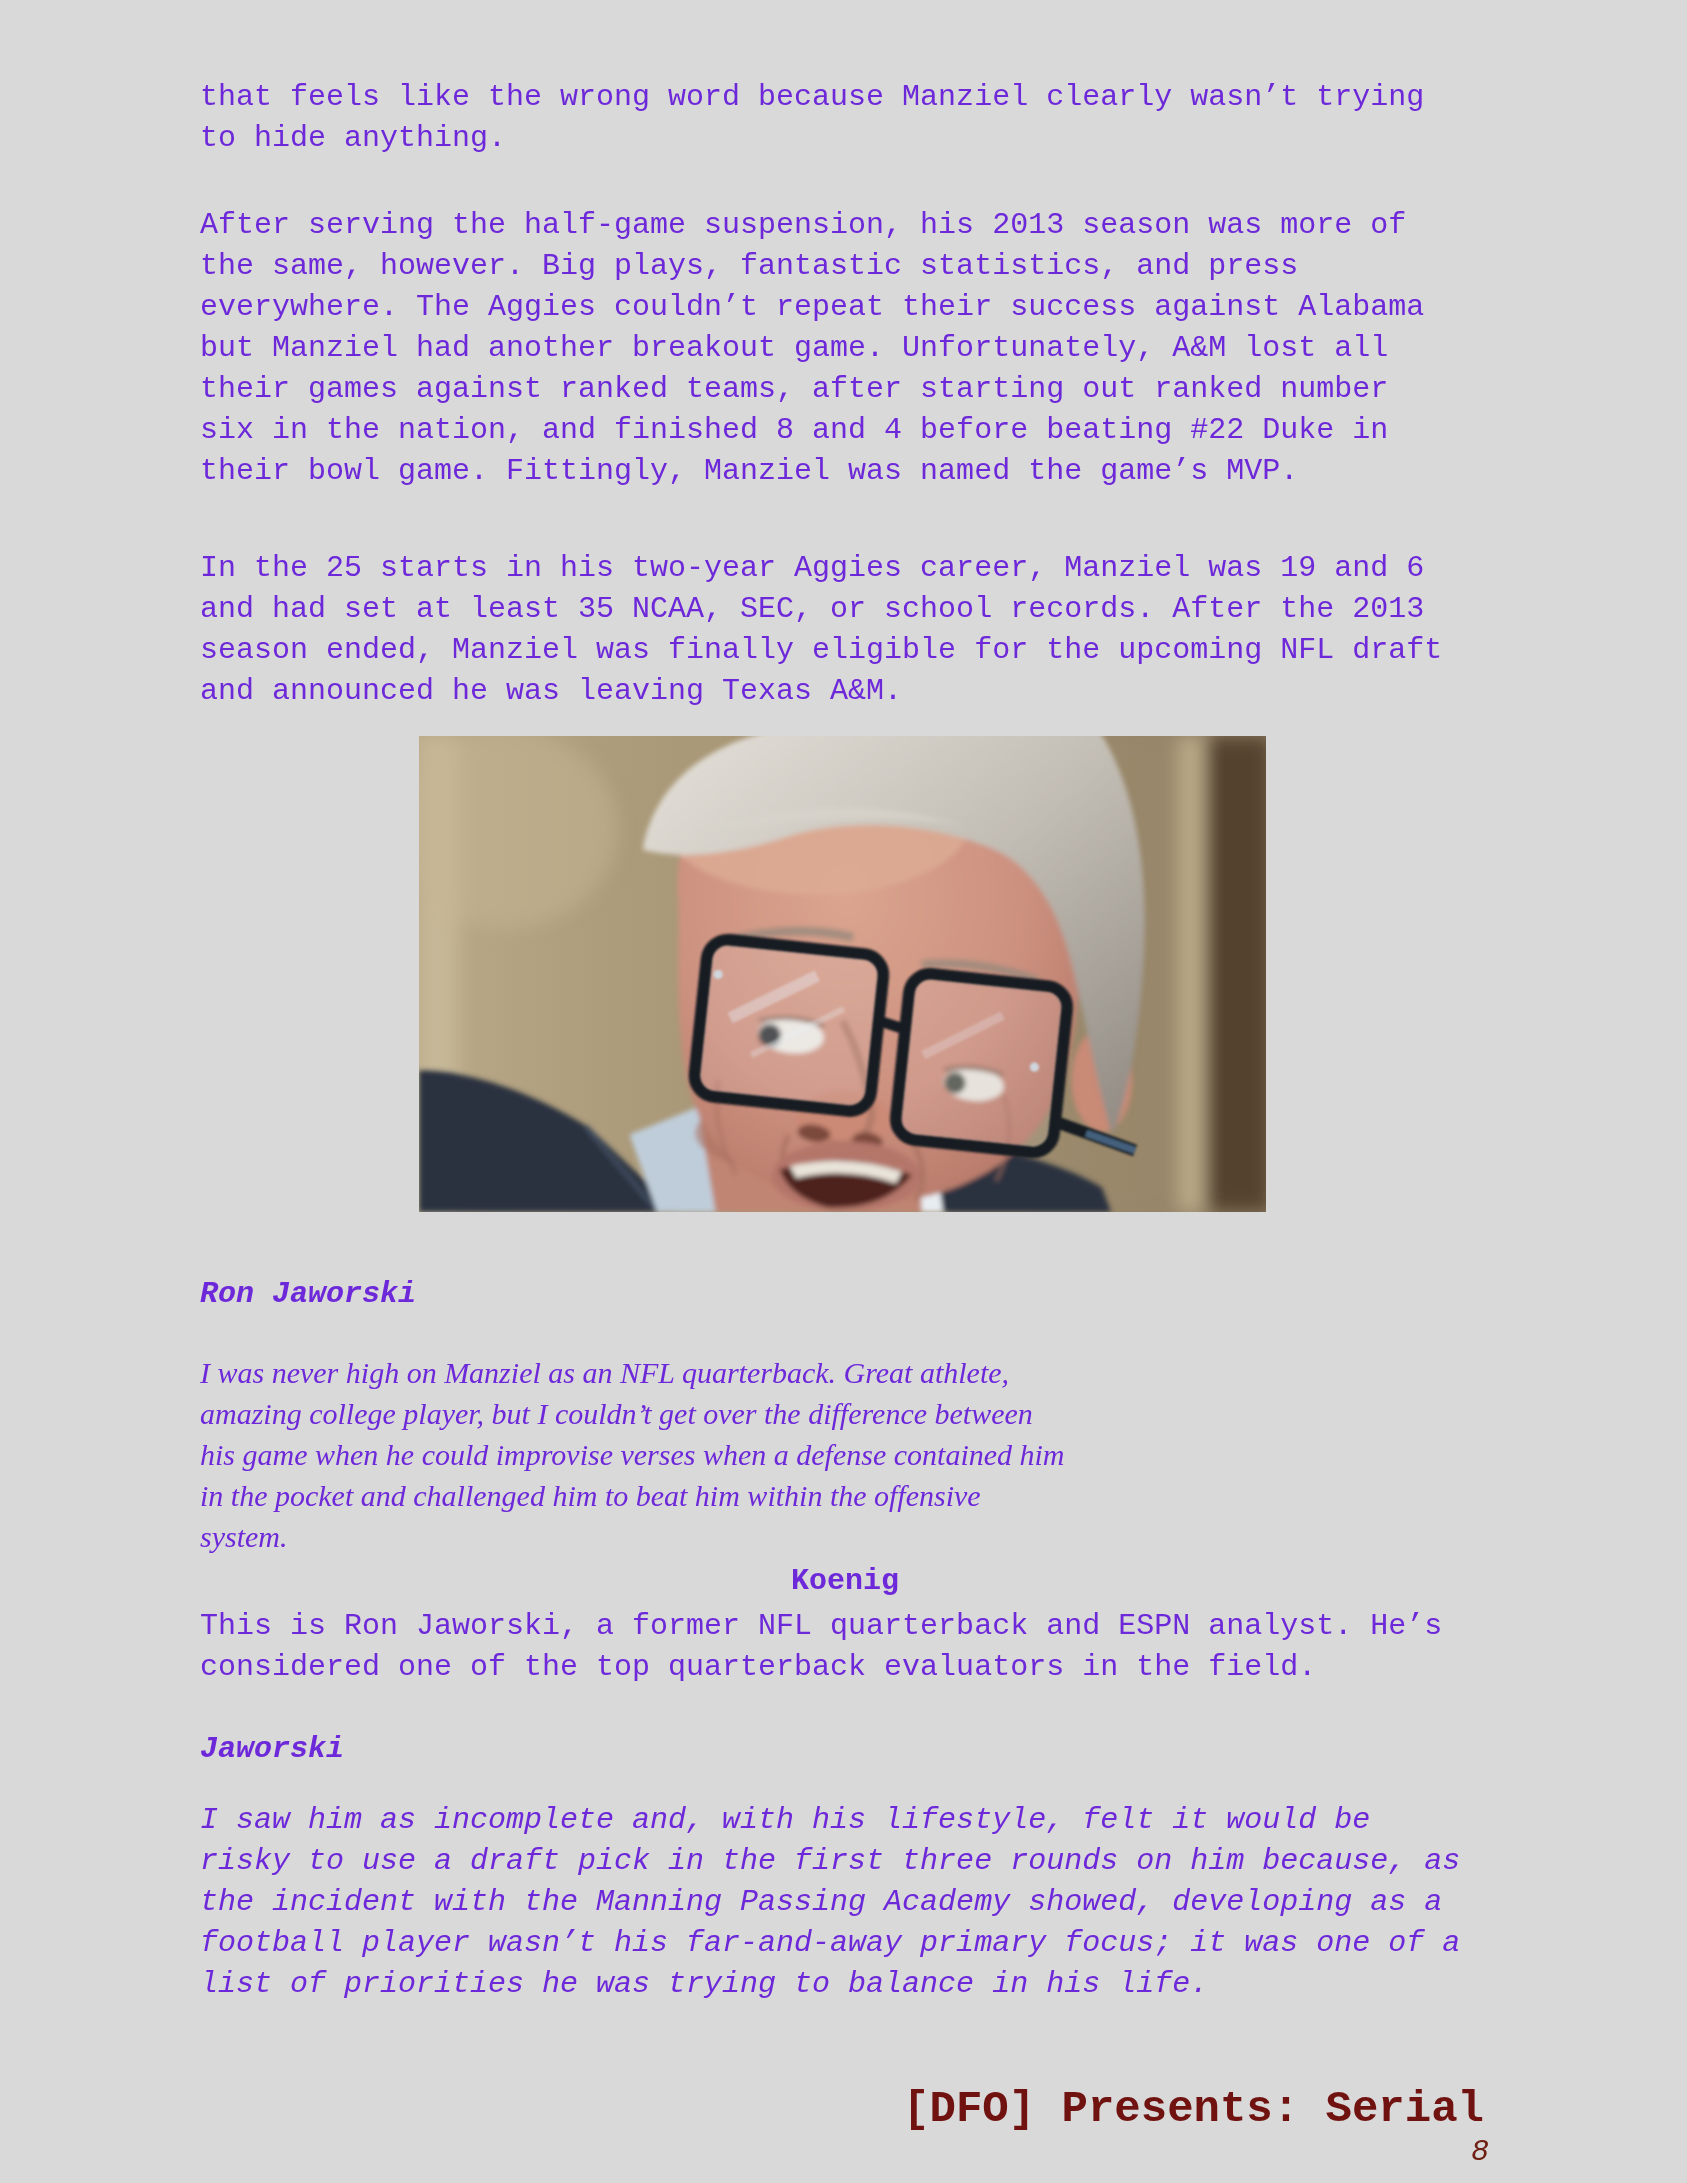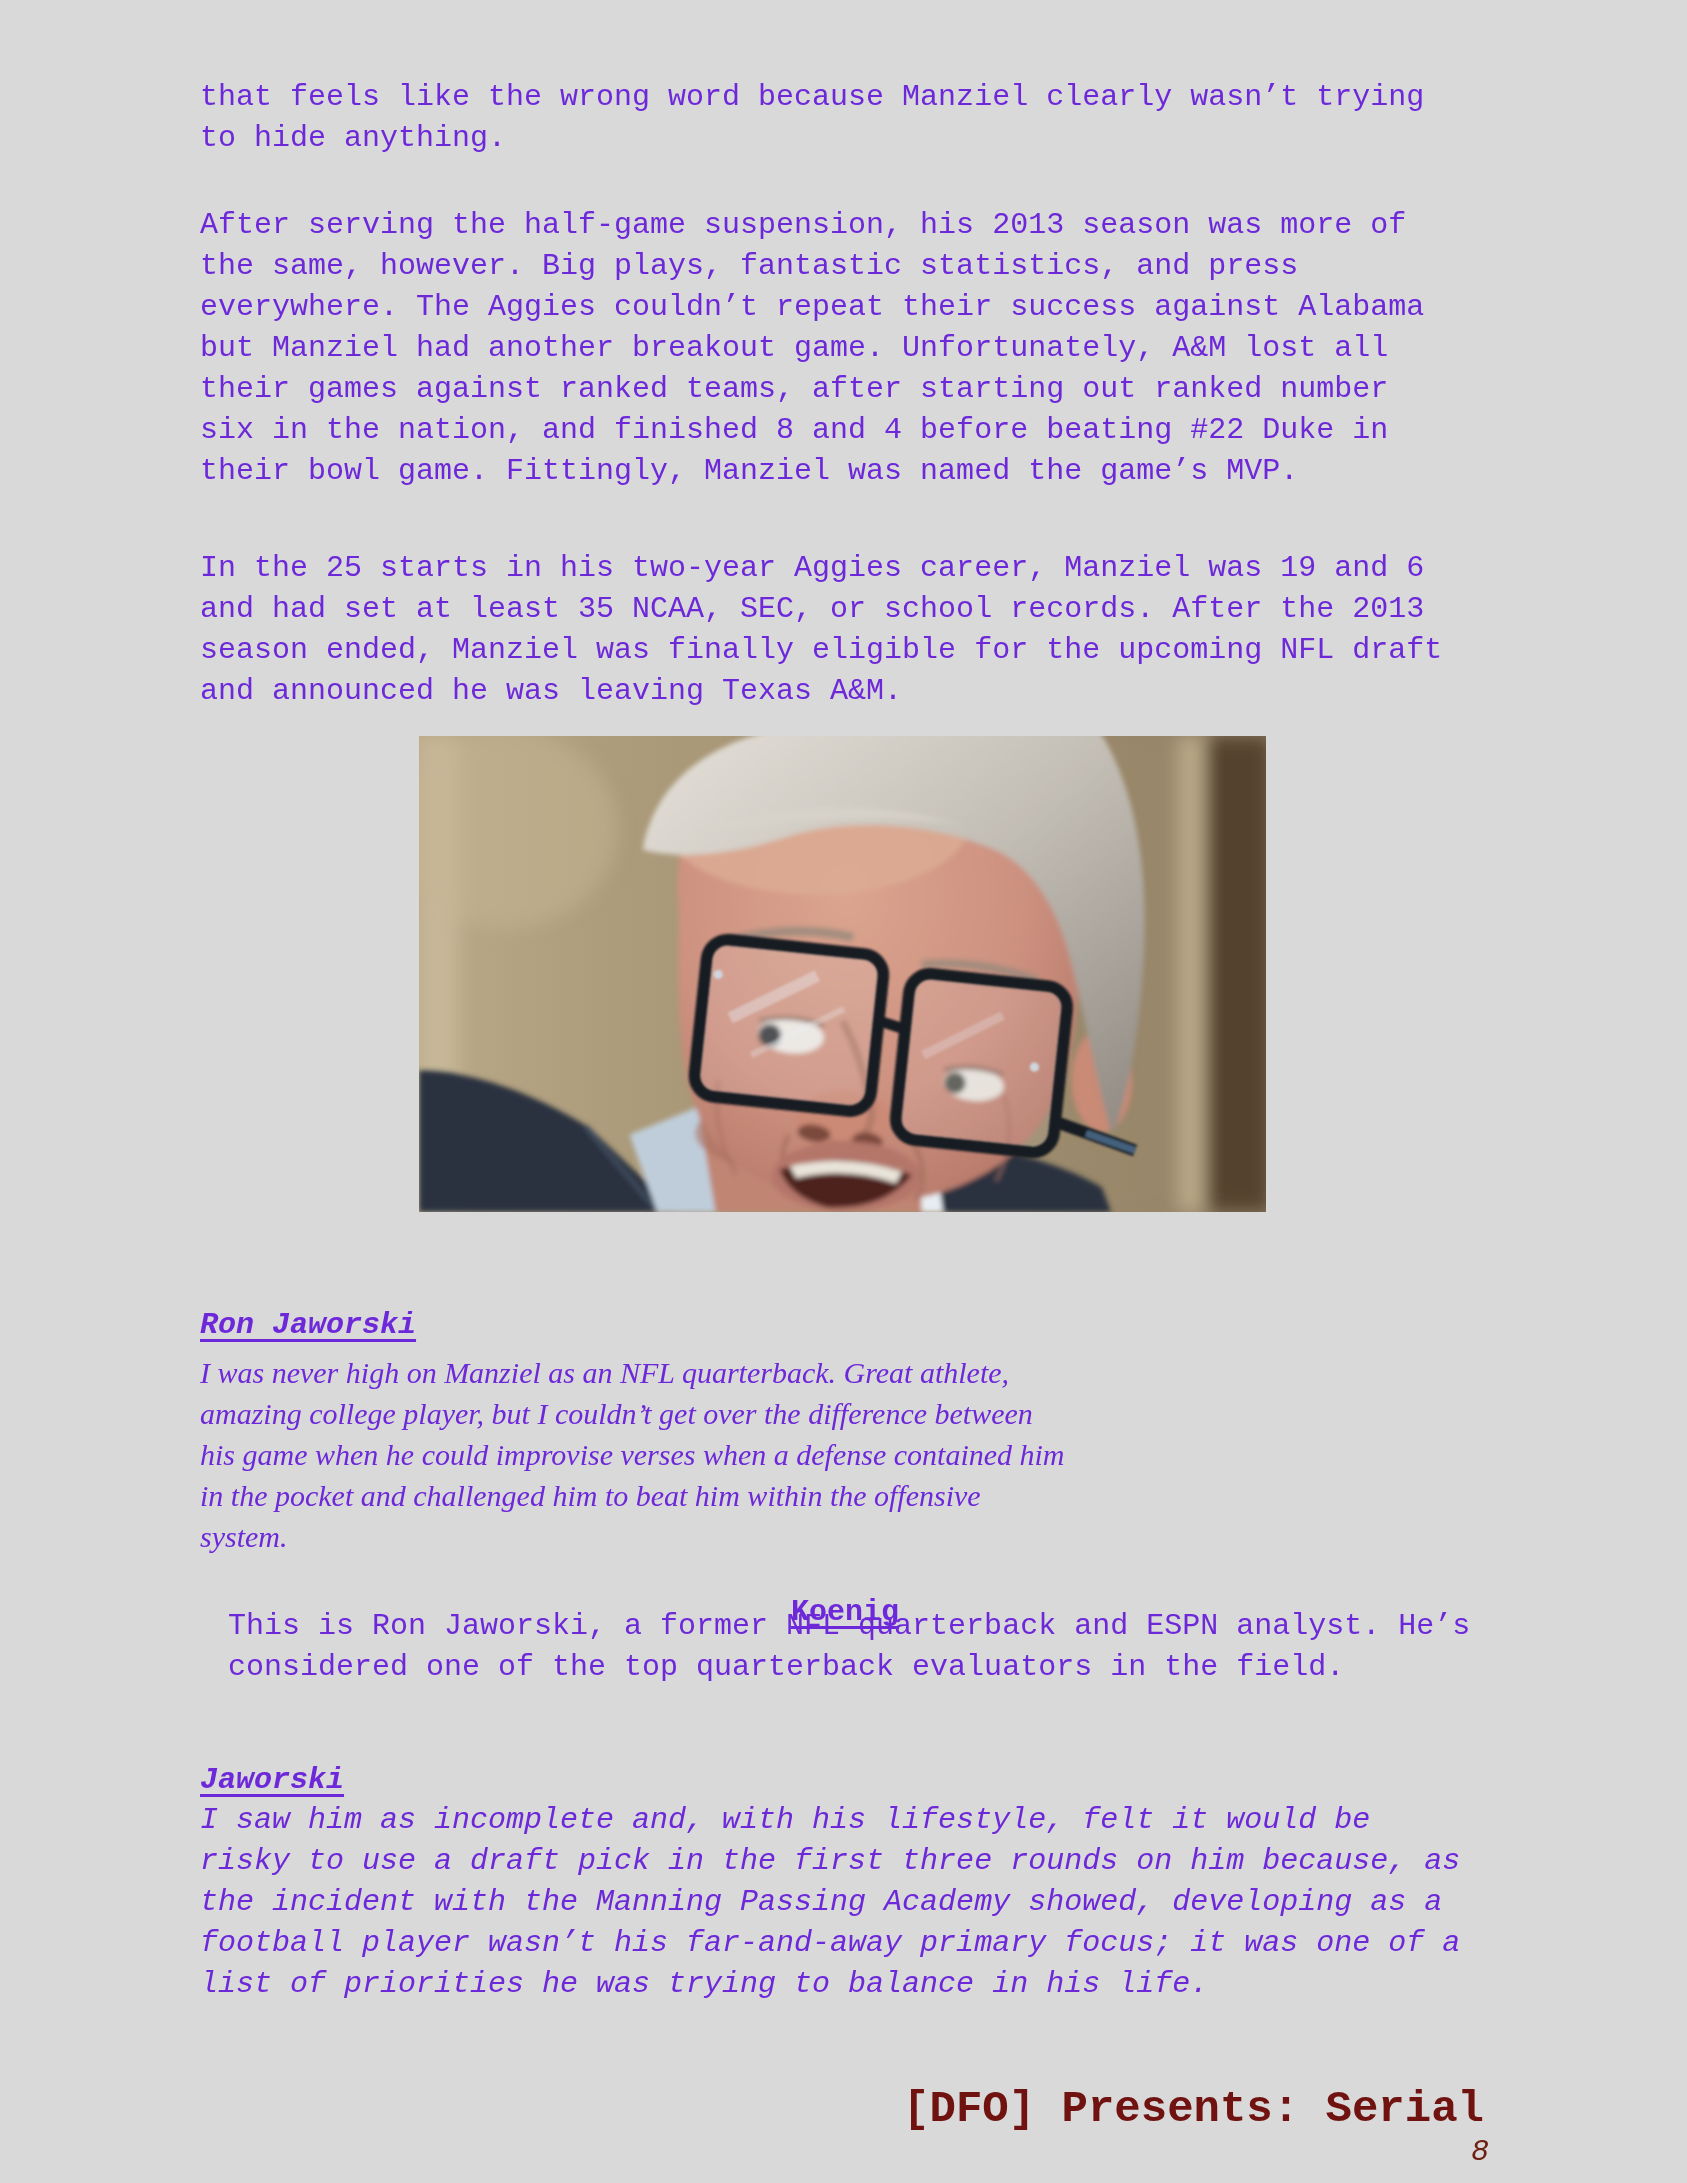--- a/index.html
+++ b/index.html
@@ -8,33 +8,31 @@
     background:#d9d9d9;
     font-family:"Liberation Mono","DejaVu Sans Mono",monospace;
   }
   .tx{
     position:absolute;left:200px;width:1290px;
     font-size:30px;line-height:41px;color:#6d28d9;
     white-space:pre-line;
   }
   .hd{
     font-weight:bold;
-    text-decoration:underline;
     text-decoration-thickness:3.3px;
     text-underline-offset:6px;
-    margin-top:31px;
   }
   .it{font-style:italic;}
   .p1{top:77px;}
   .p2{top:205px;}
   .p3{top:548px;}
   .h-ron{top:1274px;}
   .p-ron{top:1352px;font-family:Liberation Serif, serif;}
   .h-koenig{top:1561px;text-align:center;}
-  .p-koenig{top:1606px;margin-left:28px;}
+  .p-koenig{top:1606px;}
   .h-jaw{top:1729px;}
   .p-jaw{top:1800px;}
   .photo{
     position:absolute;left:419px;top:736px;width:847px;height:476px;margin:0;
     overflow:hidden;
   }
   .photo svg{display:block;width:100%;height:100%;}
   .footer-credit{
     position:absolute;right:203px;top:2089px;text-align:right;
     font-size:44px;line-height:41px;font-weight:bold;color:#701310;

